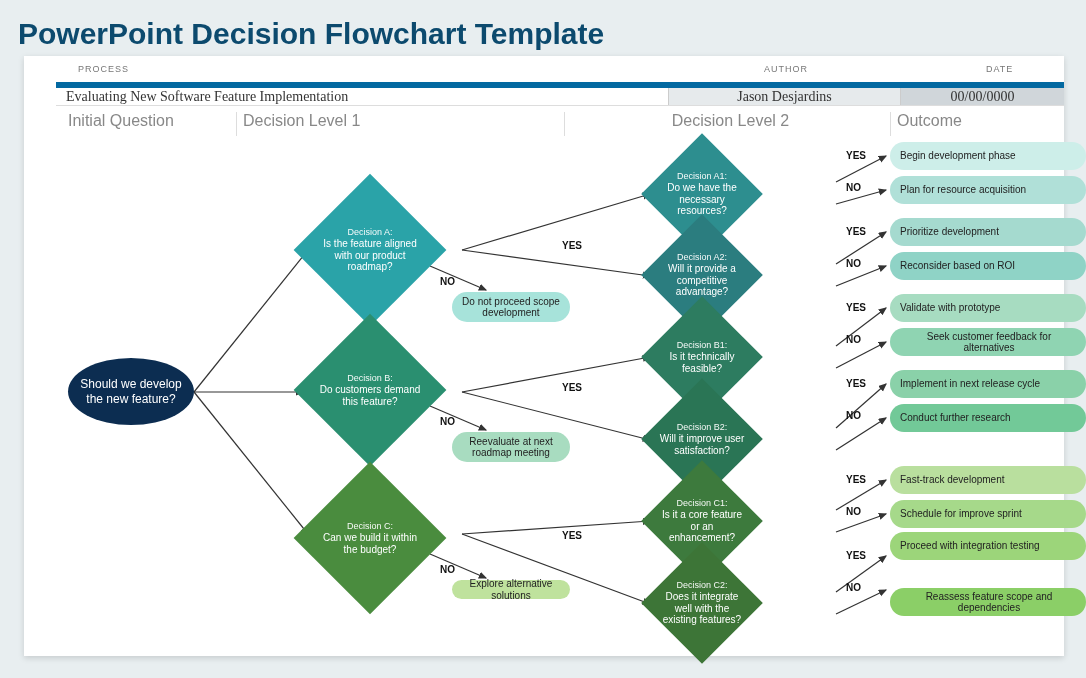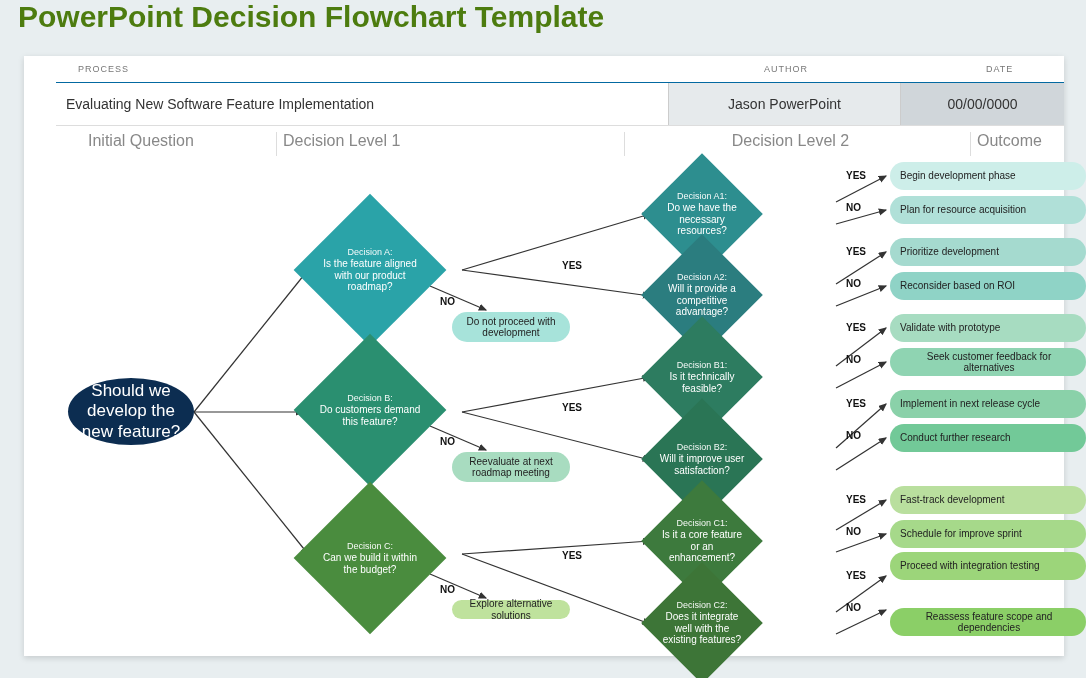--- a/index.html
+++ b/index.html
@@ -3,51 +3,51 @@
 <meta charset="utf-8">
 <style>
 * { margin:0; padding:0; box-sizing:border-box; }
 body {
   width:1086px; height:678px;
   background:#e8eef0;
   font-family:"Segoe UI",Arial,sans-serif;
   position:relative;
 }
 .title {
-  font-size:30px; font-weight:bold; color:#4d7c0f;
-  padding:0 18px;
+  font-size:30px; font-weight:bold; color:#0c4a6e;
+  padding:17px 18px;
 }
 .card {
   position:absolute; left:24px; top:56px; width:1040px; height:600px;
   background:#fff; box-shadow:0 2px 6px rgba(0,0,0,.15);padding-left:32px;
 }
 .hdr-labels { position:relative; height:26px; }
 .hdr-labels span {
   position:absolute; top:8px; font-size:9px; letter-spacing:1px; color:#777;
 }
-.hdr-row { display:flex; height:44px; border-top:1px solid #0369a1; border-bottom:1px solid #ddd; }
+.hdr-row { display:flex; height:24px; border-top:6px solid #0369a1; border-bottom:1px solid #ddd;font-family:Liberation Serif, serif; }
 .hdr-cell { display:flex; align-items:center; padding:0 10px; font-size:14px; color:#333; }
 .hdr-cell.process { flex:0 0 612px; background:#fff; }
 .hdr-cell.author  { flex:0 0 232px; background:#e6eaec; justify-content:center; border-left:1px solid #ccc; }
 .hdr-cell.date    { flex:1; background:#d0d6da; justify-content:center; border-left:1px solid #ccc; }
 .cols { display:flex; height:24px; margin-top:6px; padding-left:12px; }
-.cols span { font-size:16px; color:#888;margin-left:20px; }
+.cols span { font-size:16px; color:#888; }
 .cols .c0 { width:168px; }
 .cols .c1 { width:328px; border-left:1px solid #ddd; padding-left:6px; }
 .cols .c2 { width:326px; border-left:1px solid #ddd; padding-left:6px;text-align:center; }
 .cols .c3 { flex:1; border-left:1px solid #ddd; padding-left:6px; }
 .svgwrap { position:relative; width:100%; height:510px; }
 .svgwrap svg { position:absolute; inset:0; width:100%; height:100%; overflow:visible; }
 .box {
   position:absolute; font-size:10px; color:#fff; text-align:center;
   display:flex; align-items:center; justify-content:center; line-height:1.2;
 }
 .start {
   left:12px; top:222px; width:126px; height:67px;
-  background:#0c2d51; border-radius:50%; font-size:17px; padding:8px;
+  background:#0c2d51; border-radius:50%; font-size:12px; padding:8px;
 }
 .diamond {
   transform:rotate(45deg); color:#fff;
 }
 .diamond-inner {
   transform:rotate(-45deg); text-align:center; display:flex; flex-direction:column; align-items:center; justify-content:center;
   width:180px; font-size:10px; line-height:1.15;
 }
 .d-title { font-size:9px; margin-bottom:1px; opacity:.95; }
 
@@ -98,21 +98,21 @@
 <div class="title">PowerPoint Decision Flowchart Template</div>
 
 <div class="card">
   <div class="hdr-labels">
     <span style="left:22px">PROCESS</span>
     <span style="left:708px">AUTHOR</span>
     <span style="left:930px">DATE</span>
   </div>
   <div class="hdr-row">
     <div class="hdr-cell process">Evaluating New Software Feature Implementation</div>
-    <div class="hdr-cell author">Jason PowerPoint</div>
+    <div class="hdr-cell author">Jason Desjardins</div>
     <div class="hdr-cell date">00/00/0000</div>
   </div>
   <div class="cols">
     <span class="c0">Initial Question</span>
     <span class="c1">Decision Level 1</span>
     <span class="c2">Decision Level 2</span>
     <span class="c3">Outcome</span>
   </div>
 
   <div class="svgwrap">
@@ -173,21 +173,21 @@
         </div>
       </div>
 
     <div class="lbl" style="left:506px; top:104px">YES</div>
     <div class="lbl" style="left:384px; top:140px">NO</div>
     <div class="lbl" style="left:506px; top:246px">YES</div>
     <div class="lbl" style="left:384px; top:280px">NO</div>
     <div class="lbl" style="left:506px; top:394px">YES</div>
     <div class="lbl" style="left:384px; top:428px">NO</div>
 
-    <div class="oval noA">Do not proceed with development</div>
+    <div class="oval noA">Do not proceed scope development</div>
     <div class="oval noB">Reevaluate at next roadmap meeting</div>
     <div class="oval noC">Explore alternative solutions</div>
 
     <div class="box diamond L2 L2a1">
         <div class="diamond-inner">
           <span class="d-title">Decision A1:</span>
           <span>Do we have the necessary resources?</span>
         </div>
       </div>
     <div class="box diamond L2 L2a2">

